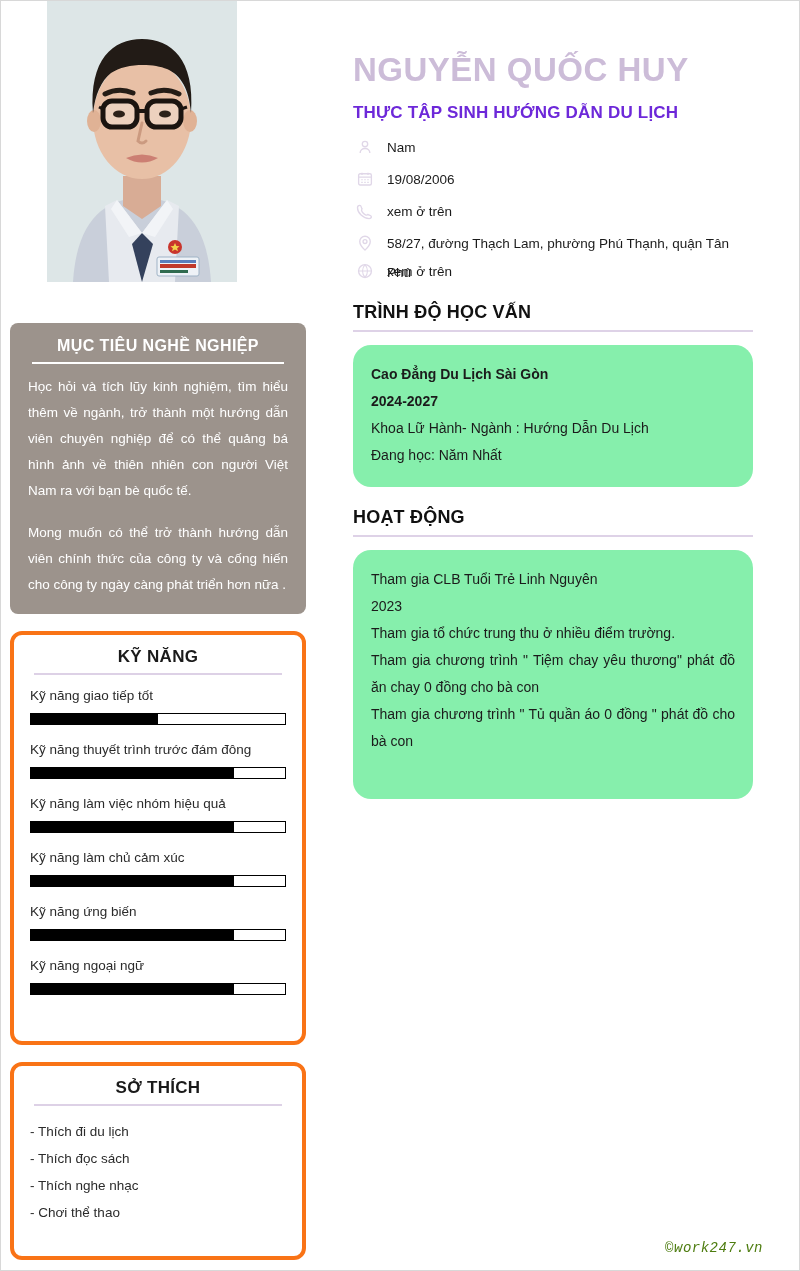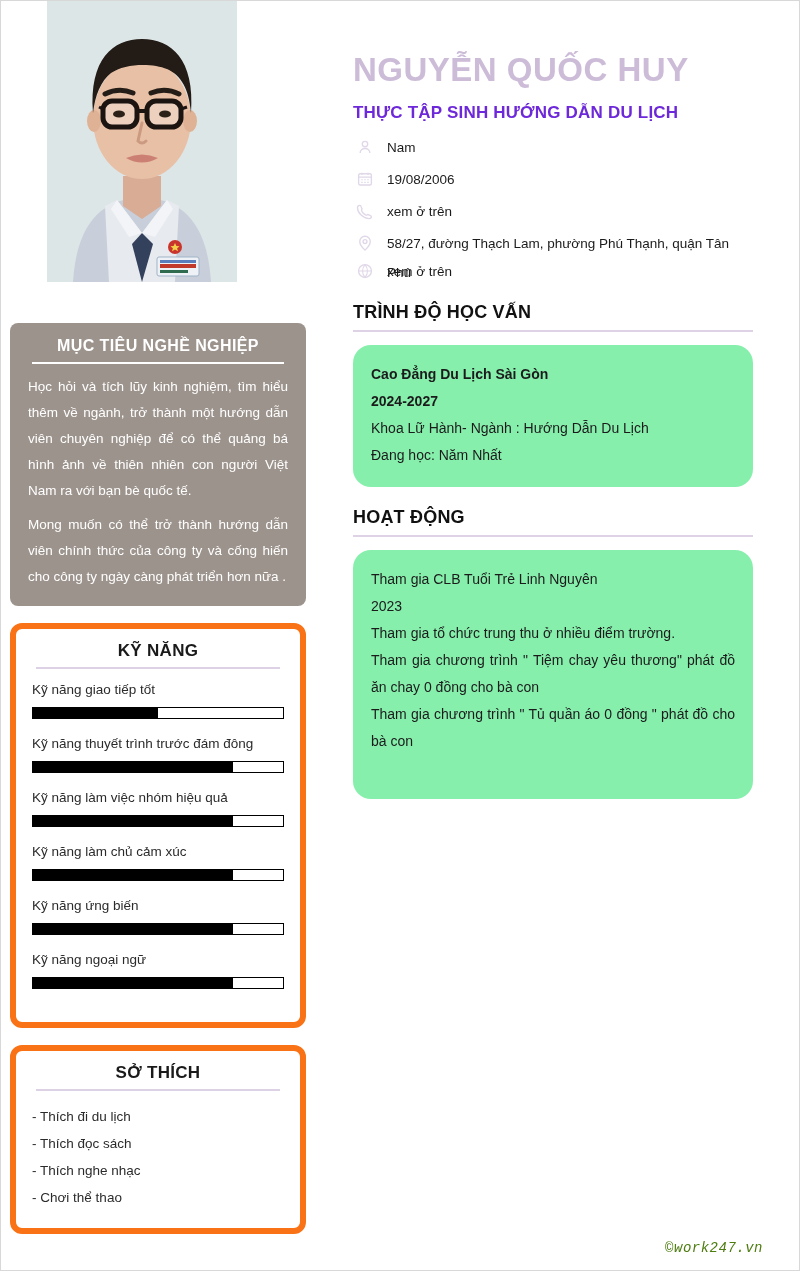--- a/index.html
+++ b/index.html
@@ -45,28 +45,28 @@
   }
   .obj-rule {
     height:2px; background:#ffffff; margin:0 4px 10px 4px;
   }
   .obj-text {
     color:#ffffff;
     font-size:13.5px;
     line-height:26px;
     text-align:justify;
   }
-  .obj-text p + p { margin-top:8px; }
+  .obj-text p + p { margin-top:16px; }
 
   .card {
     margin-top:17px;
-    border:6px solid #f97316;
+    border:4px solid #f97316;
     border-radius:12px;
     background:#ffffff;
-    padding:12px 16px 17px 16px;
+    padding:12px 16px 30px 16px;
   }
   .card-title {
     text-align:center;
     font-size:17px;
     font-weight:bold;
     color:#1a1a1a;
     letter-spacing:.3px;
     padding-bottom:6px;
   }
   .card-rule {

